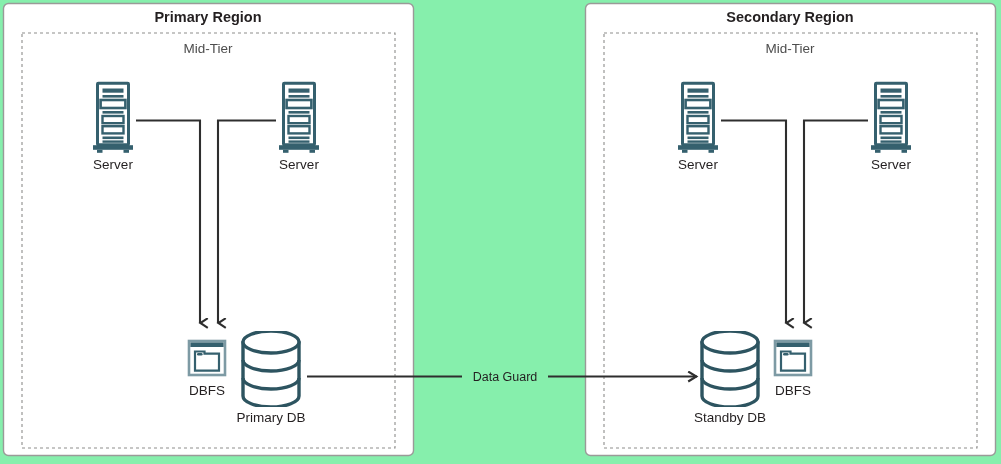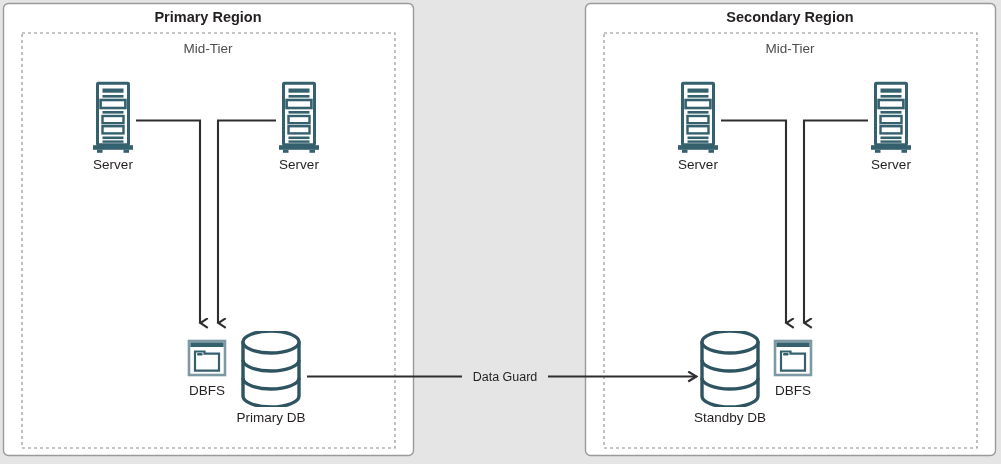--- a/index.html
+++ b/index.html
@@ -9,21 +9,21 @@
     background: #ffffff;
   }
   body {
     font-family: "Liberation Sans", sans-serif;
     -webkit-font-smoothing: antialiased;
   }
   #canvas {
     position: relative;
     width: 1001px;
     height: 464px;
-    background: #e5e5e5;
+    background: #86efac;
     overflow: hidden;
   }
   #diagram-svg {
     position: absolute;
     left: 0;
     top: 0;
     width: 1001px;
     height: 464px;
   }
   .region-title {

